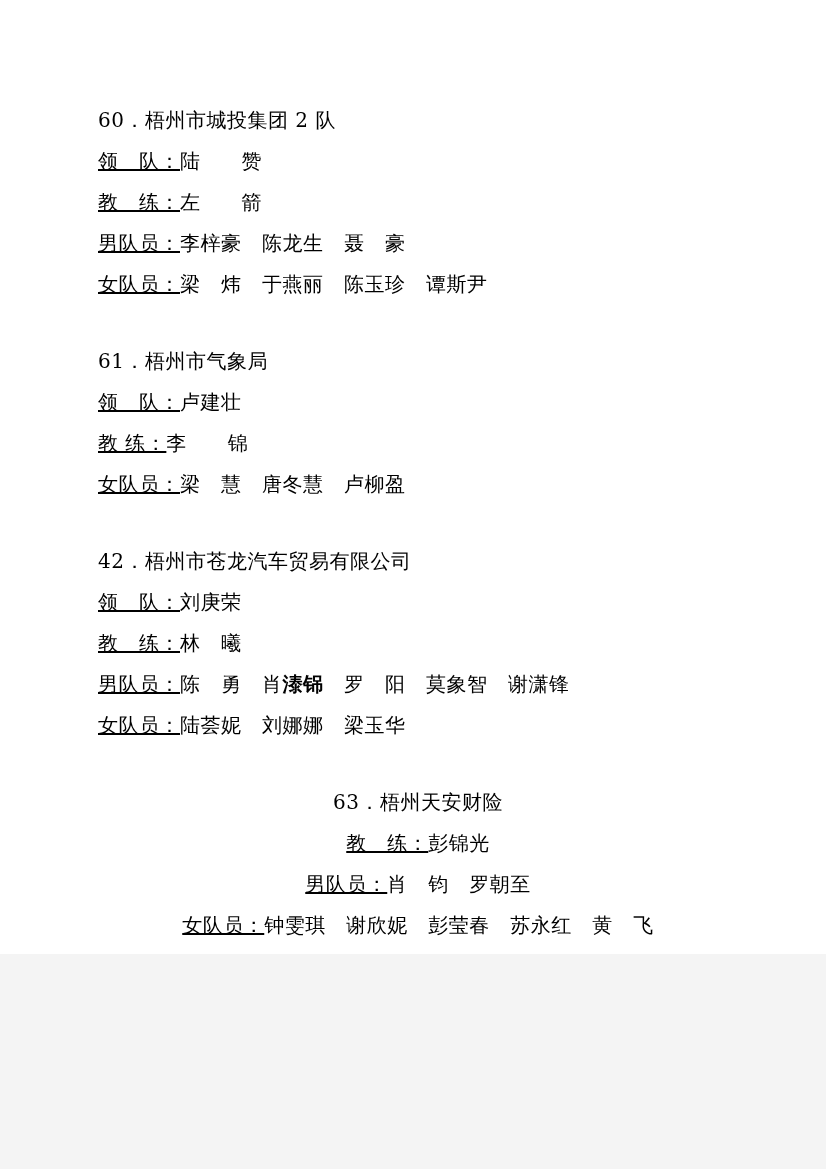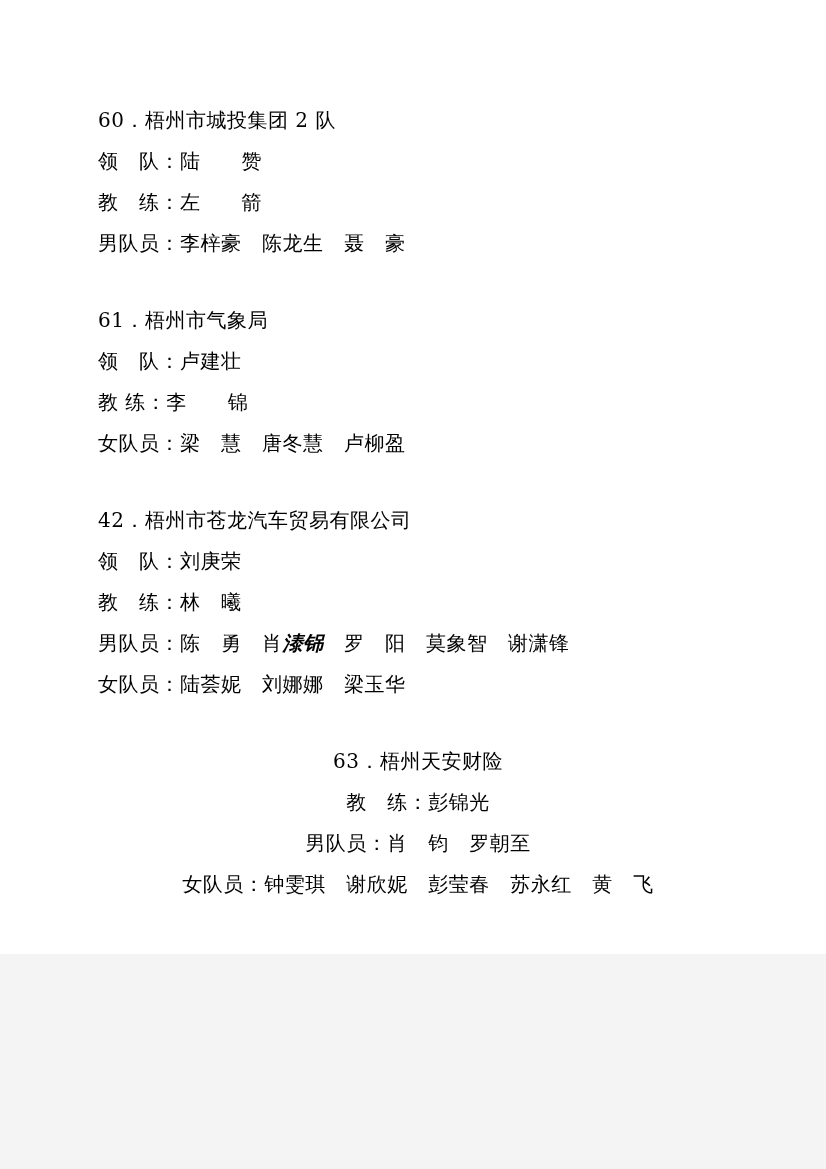--- a/index.html
+++ b/index.html
@@ -37,25 +37,25 @@
     letter-spacing: 0.5px;
   }
   .team-title {
     font-size: 20px;
     line-height: 41px;
     white-space: pre;
     letter-spacing: 0.5px;
   }
   .label {
     display: inline;
+    text-decoration: underline;
   }
   .emph {
     font-family: "DejaVu Sans", "Liberation Sans", sans-serif;
     font-weight: bold;
-    font-style: italic;
   }
   .footer {
     position: absolute;
     left: 98px;
     top: 1060px;
     font-size: 15px;
     font-family: "DejaVu Serif", "Liberation Serif", serif;
     letter-spacing: 1px;
     margin-left: 16px;
   }
@@ -64,20 +64,21 @@
 <body>
 
 <div class="page">
   <div class="content">
 
     <div class="team-block">
       <div class="team-title">60．梧州市城投集团 2 队</div>
       <div class="line"><span class="label">领　队：</span><span>陆　　赞</span></div>
       <div class="line"><span class="label">教　练：</span><span>左　　箭</span></div>
       <div class="line"><span class="label">男队员：</span><span>李梓豪　陈龙生　聂　豪</span></div>
+      <div class="line"><span class="label">女队员：</span><span>梁　炜　于燕丽　陈玉珍　谭斯尹</span></div>
     </div>
 
     <div class="team-block">
       <div class="team-title">61．梧州市气象局</div>
       <div class="line"><span class="label">领　队：</span><span>卢建壮</span></div>
       <div class="line"><span class="label">教 练：</span><span>李　　锦</span></div>
       <div class="line"><span class="label">女队员：</span><span>梁　慧　唐冬慧　卢柳盈</span></div>
     </div>
 
     <div class="team-block">

